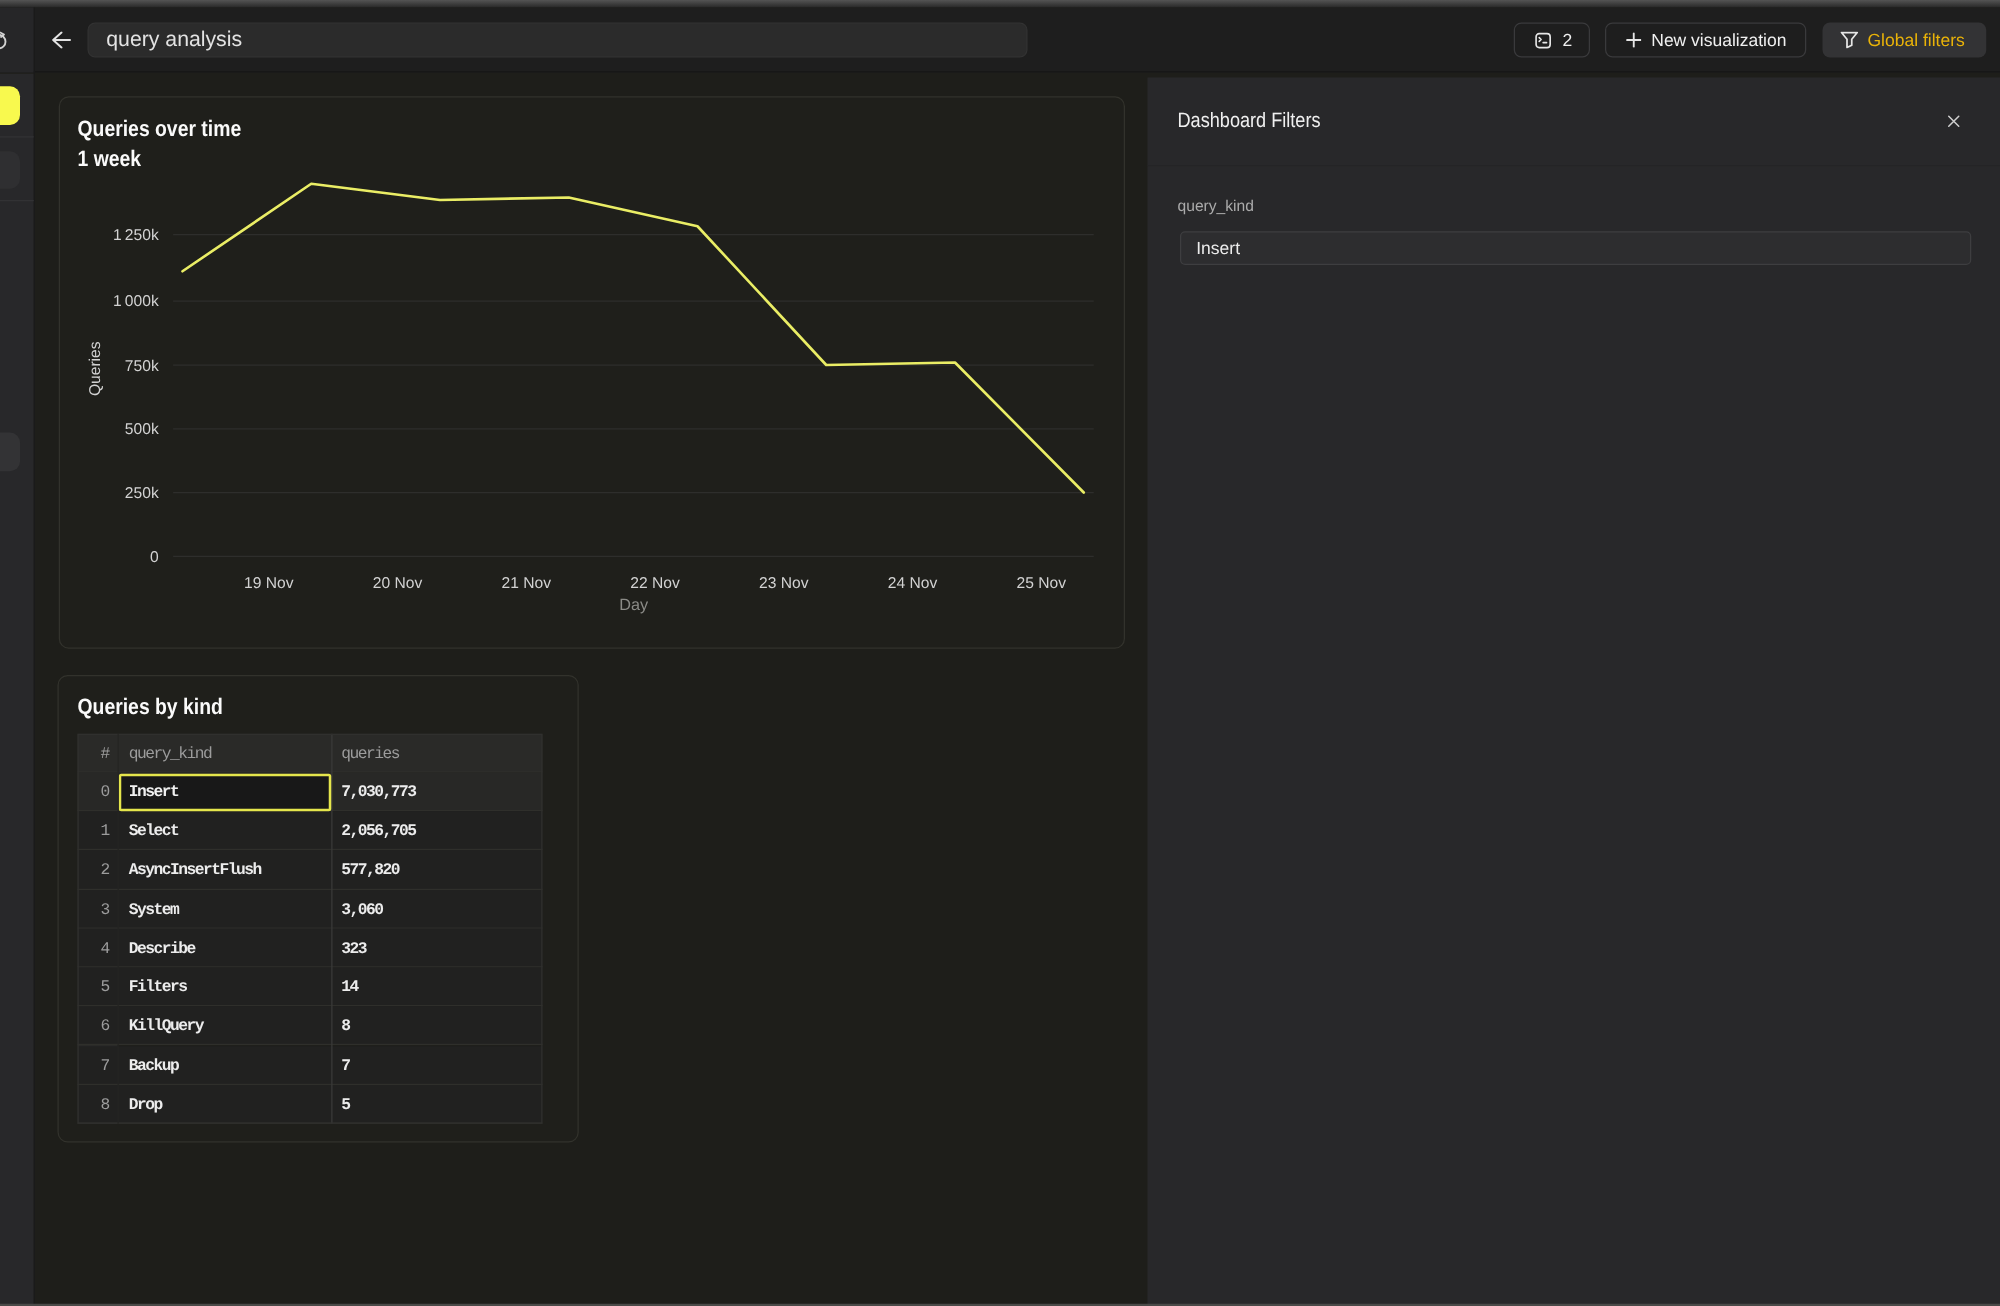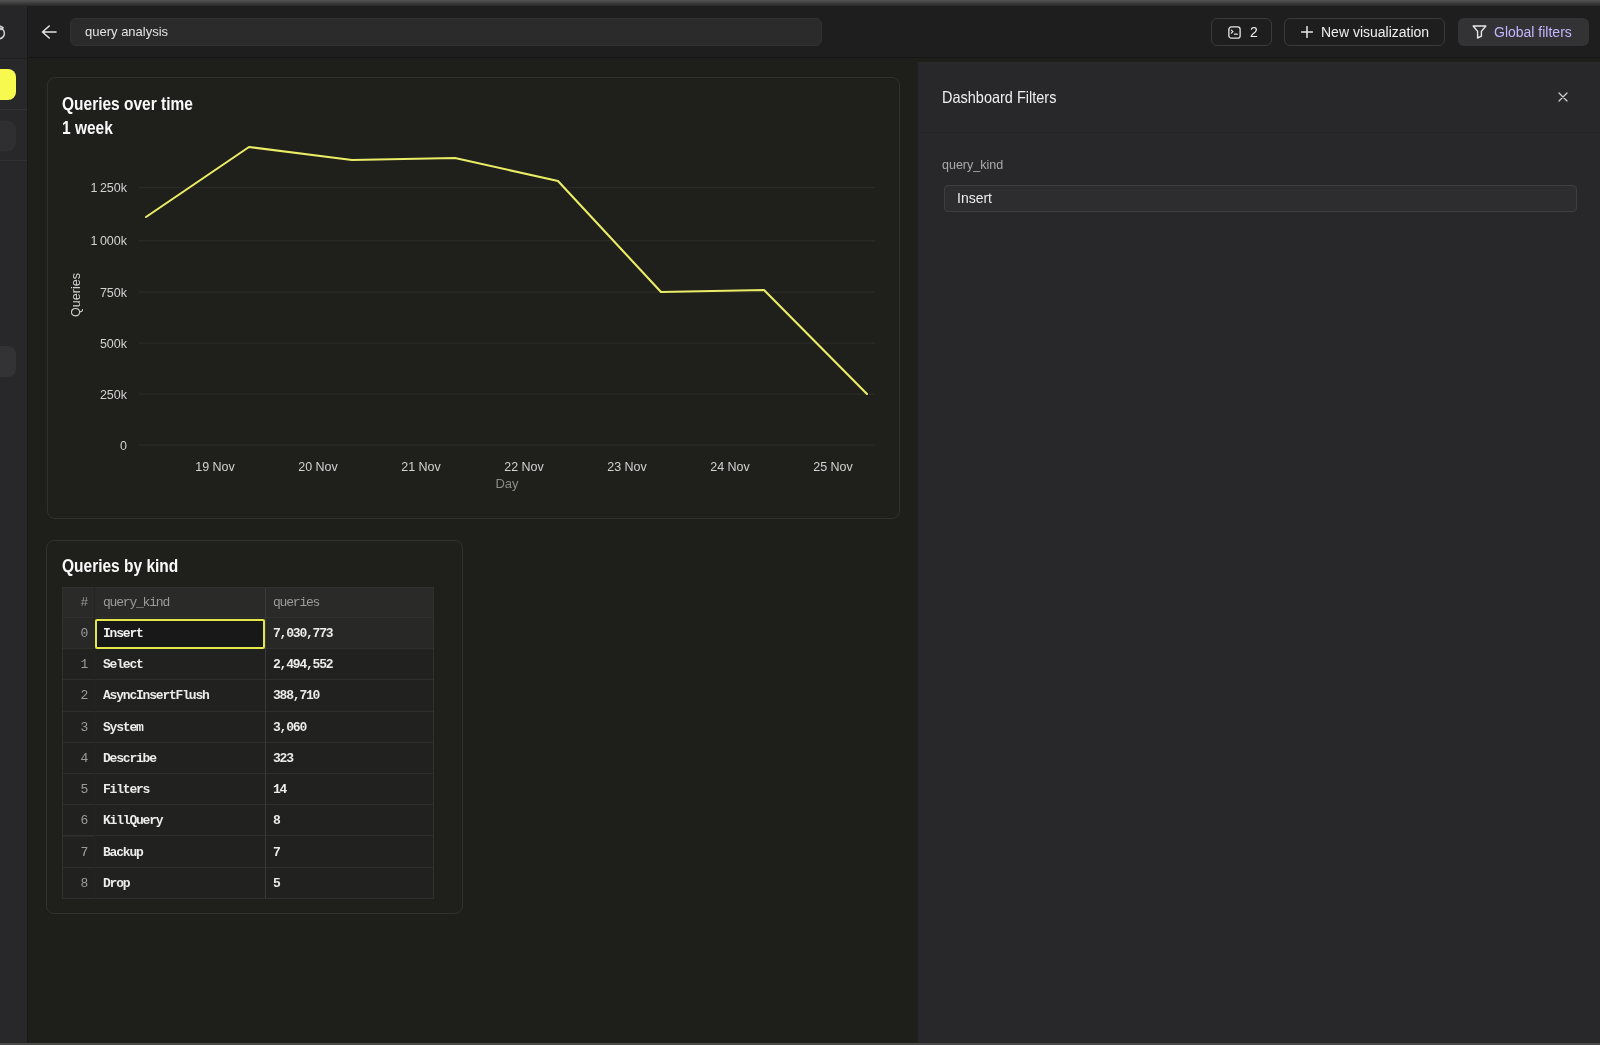--- a/index.html
+++ b/index.html
@@ -22,41 +22,41 @@
 
   <svg class="abs" style="left:-7px;top:25px;" width="14" height="15" viewBox="0 0 14 15">
     <circle cx="6" cy="8.3" r="5.4" fill="none" stroke="#d2d2d2" stroke-width="1.5"></circle>
     <path d="M7.2 1 L10.2 2.6 L7.8 4.6" fill="none" stroke="#d2d2d2" stroke-width="1.4" stroke-linecap="round" stroke-linejoin="round"></path>
   </svg>
 
   <svg class="abs" style="left:41px;top:25px;" width="16" height="14" viewBox="0 0 16 14">
     <path d="M15 7 H1.5 M8.2 1 L1.5 7 L8.2 13" fill="none" stroke="#e2e2e2" stroke-width="1.6" stroke-linecap="round" stroke-linejoin="round"></path>
   </svg>
 
-  <div class="abs" style="left:70px;top:18px;width:752px;height:28px;background:#2b2b2b;border:1px solid #323232;border-radius:6px;color:#e3e3e3;font-size:13px;line-height:26px;padding-left:14px;">query analysis</div>
+  <div class="abs" style="left:70px;top:18px;width:752px;height:28px;background:#2b2b2b;border:1px solid #323232;border-radius:6px;color:#e3e3e3;font-size:17px;line-height:26px;padding-left:14px;">query analysis</div>
 
   <div class="abs" style="left:1211px;top:18px;width:61px;height:28px;border:1px solid #3a3a3c;border-radius:6px;"></div>
   <svg class="abs" style="left:1226px;top:25px;" width="17" height="15" viewBox="0 0 24 24">
     <rect x="3" y="3" width="18" height="18" rx="4" fill="none" stroke="#e6e6e6" stroke-width="2.1"></rect>
     <path d="m7 13 2.4-2.4L7 8.2" fill="none" stroke="#e6e6e6" stroke-width="2.1" stroke-linecap="round" stroke-linejoin="round"></path>
     <path d="M12 14.6 h4.4" fill="none" stroke="#e6e6e6" stroke-width="2.1" stroke-linecap="round"></path>
   </svg>
   <div class="abs" style="left:1250px;top:18px;height:28px;line-height:28px;color:#f0f0f0;font-size:14px;">2</div>
 
   <div class="abs" style="left:1284px;top:18px;width:161px;height:28px;border:1px solid #3a3a3c;border-radius:6px;"></div>
   <svg class="abs" style="left:1301px;top:26px;" width="12" height="12" viewBox="0 0 12 12">
     <path d="M6 0.5 V11.5 M0.5 6 H11.5" stroke="#e6e6e6" stroke-width="1.5" stroke-linecap="round"></path>
   </svg>
   <div class="abs" style="left:1321px;top:18px;height:44px;line-height:28px;color:#f0f0f0;font-size:14px;">New visualization</div>
 
   <div class="abs" style="left:1458px;top:18px;width:131px;height:28px;background:#333335;border-radius:6px;"></div>
   <svg class="abs" style="left:1472px;top:25px;" width="15" height="14" viewBox="0 0 15 14">
     <path d="M1.2 1 H13.8 L9.4 6.4 V11.2 L5.6 13 V6.4 Z" fill="none" stroke="#e6e6e6" stroke-width="1.4" stroke-linejoin="round"></path>
   </svg>
-  <div class="abs" style="left:1494px;top:18px;height:28px;line-height:28px;color:#c4b5fd;font-size:14px;">Global filters</div>
+  <div class="abs" style="left:1494px;top:18px;height:28px;line-height:28px;color:#eab308;font-size:14px;">Global filters</div>
 
   <div class="abs" style="left:0;top:59px;width:27px;height:986px;background:#28282a;"></div>
   <div class="abs" style="left:27px;top:6px;width:1px;height:1039px;background:#1a1a1a;"></div>
   <div class="abs" style="left:-8px;top:69px;width:24px;height:31px;background:#f8f94e;border-radius:8px;"></div>
   <div class="abs" style="left:0;top:109px;width:27px;height:1px;background:#323234;"></div>
   <div class="abs" style="left:-8px;top:121px;width:24px;height:30px;background:#2f2f31;border-radius:8px;"></div>
   <div class="abs" style="left:0;top:160px;width:27px;height:1px;background:#323234;"></div>
   <div class="abs" style="left:-8px;top:346px;width:24px;height:31px;background:#333335;border-radius:8px;"></div>
 
   <div class="abs" style="left:918px;top:62px;width:682px;height:983px;background:#28282a;"></div>
@@ -120,26 +120,26 @@
     <div class="abs" style="left:211px;top:4px;color:#9c9c9c;line-height:23px;">queries</div>
 
     <div class="abs row" style="top:31px;background:#282826;">
         <span class="n">0</span>
         <span class="k" style="color:#f0f0f0;">Insert</span>
         <span class="q">7,030,773</span>
       </div>
     <div class="abs row" style="top:62.2px;">
         <span class="n">1</span>
         <span class="k">Select</span>
-        <span class="q">2,494,552</span>
+        <span class="q">2,056,705</span>
       </div>
     <div class="abs row" style="top:93.4px;">
         <span class="n">2</span>
         <span class="k">AsyncInsertFlush</span>
-        <span class="q">388,710</span>
+        <span class="q">577,820</span>
       </div>
     <div class="abs row" style="top:124.7px;">
         <span class="n">3</span>
         <span class="k">System</span>
         <span class="q">3,060</span>
       </div>
     <div class="abs row" style="top:155.9px;">
         <span class="n">4</span>
         <span class="k">Describe</span>
         <span class="q">323</span>

